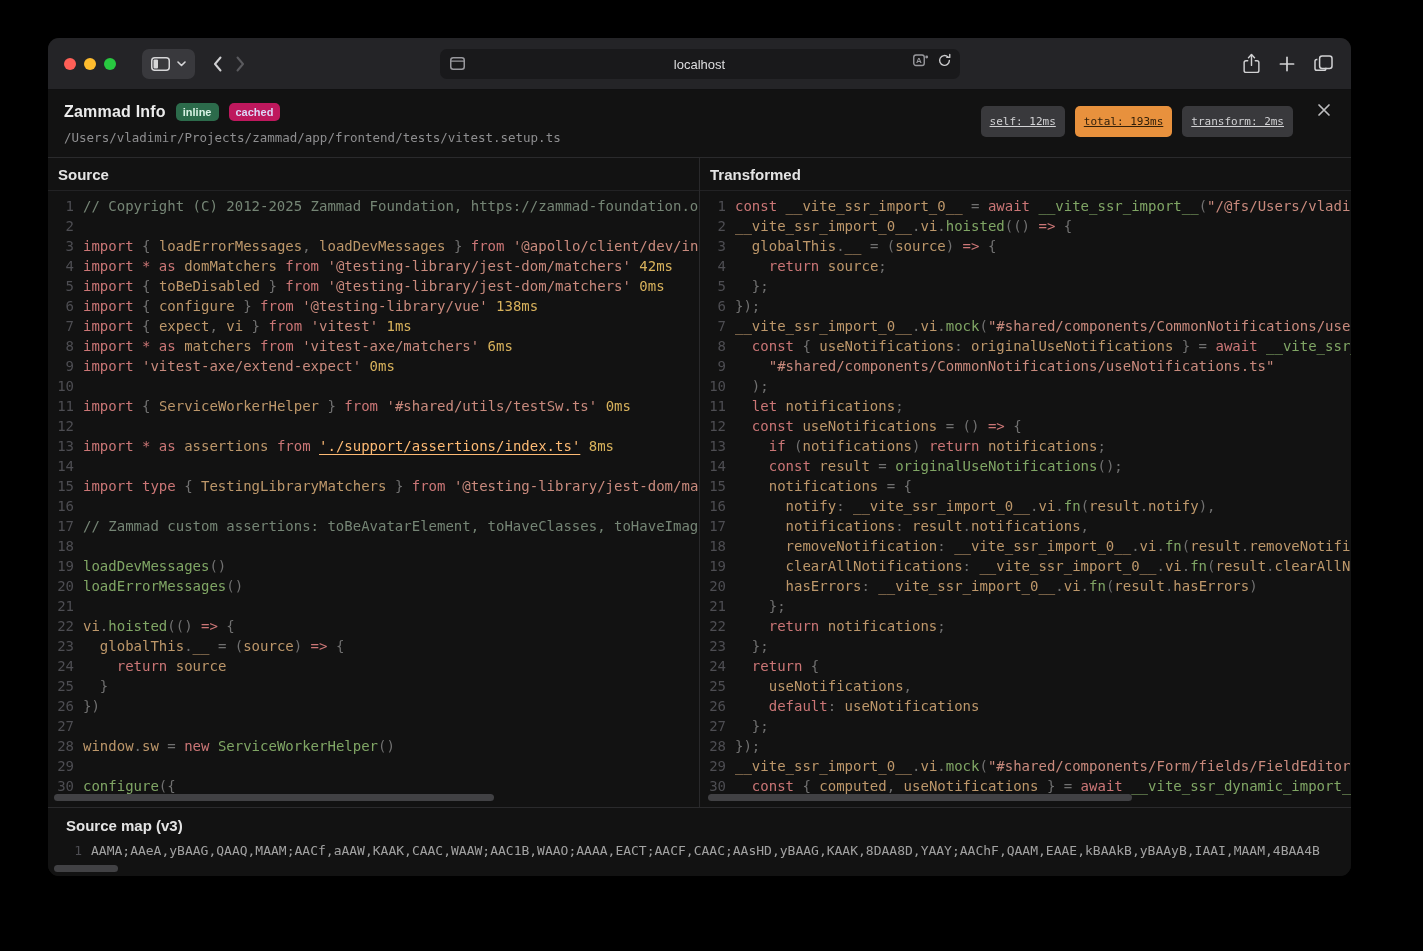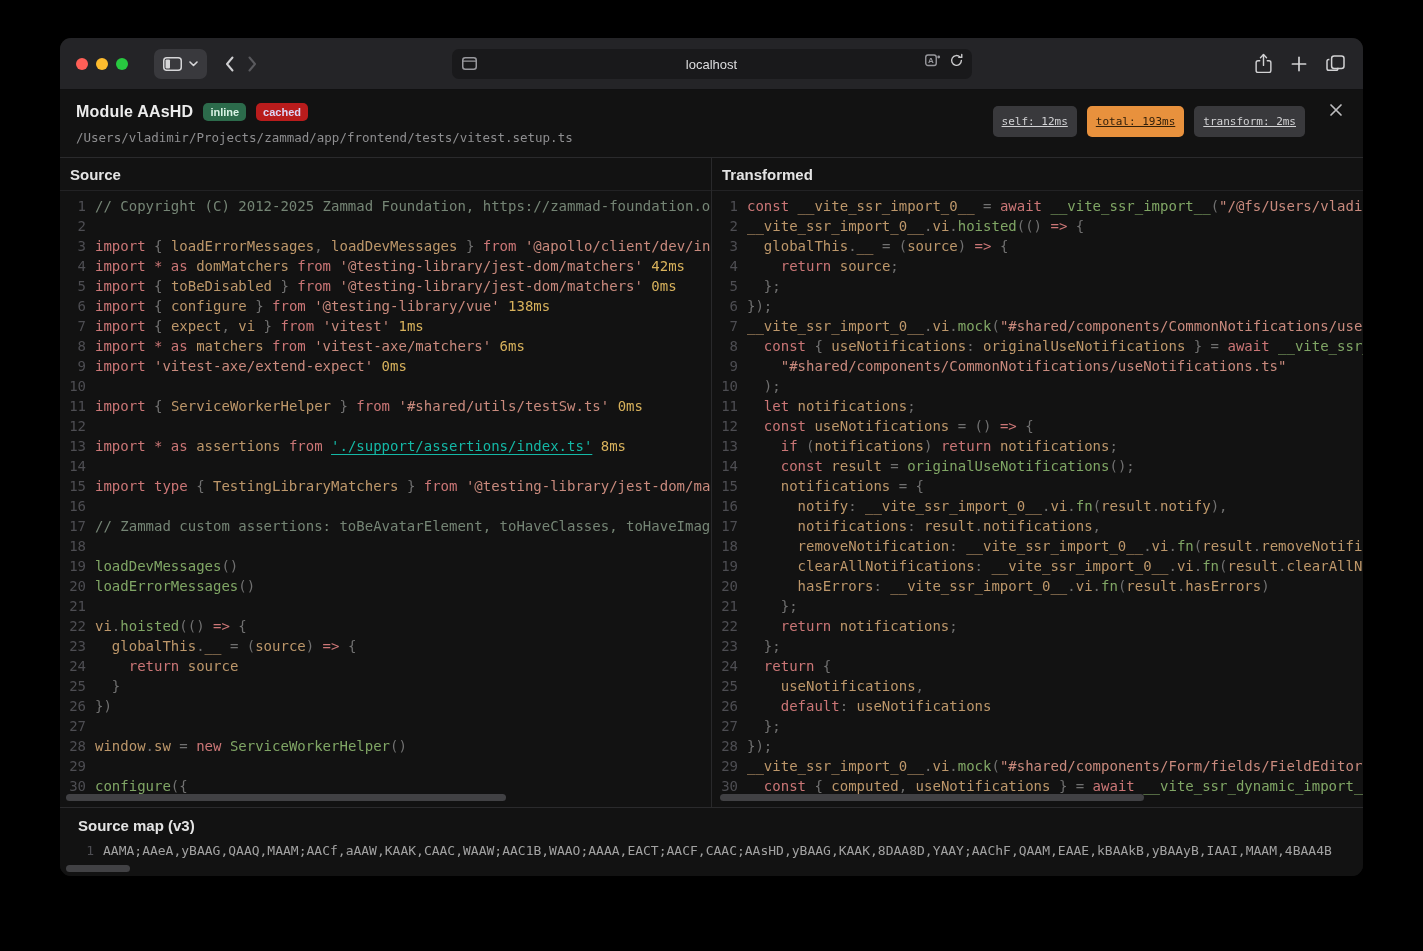--- a/index.html
+++ b/index.html
@@ -1,18 +1,18 @@
 <!DOCTYPE html>
 <html><head>
 <meta charset="utf-8">
 <style>
   * { margin:0; padding:0; box-sizing:border-box; }
   html,body { width:1423px; height:951px; background:#000; overflow:hidden; font-family:"Liberation Sans", sans-serif; }
 
-  .window { position:absolute; left:60px; top:38px; width:1303px; height:838px; background:#121212;
+  .window { position:absolute; left:48px; top:38px; width:1303px; height:838px; background:#121212;
             border-radius:11px; overflow:hidden; display:flex; flex-direction:column;
             box-shadow:0 25px 70px rgba(0,0,0,.7); }
 
   
   .toolbar { flex:none; height:52px; background:#242427; display:flex; align-items:center;
              justify-content:space-between; padding:0 16px; position:relative;
              border-bottom:1px solid rgba(0,0,0,.55); }
   .toolbar-left { display:flex; align-items:center; }
   .tl-group { display:flex; gap:8px; align-items:center; }
   .tl { width:12px; height:12px; border-radius:50%; display:inline-block; }
@@ -29,21 +29,21 @@
   .toolbar-right { display:flex; align-items:center; gap:19px; margin-right:2px; }
   .icon-btn { background:none; border:none; display:flex; align-items:center; cursor:pointer; }
 
   
   .module-header { flex:none; padding:13px 20px 12px 16px; border-bottom:1px solid #2a2a2c;
                    display:flex; justify-content:space-between; background:#121212; }
   .title-row { display:flex; align-items:center; gap:10px; }
   .page-title { font-size:16px; font-weight:700; color:#ececec; letter-spacing:.2px; }
   .badge { font-size:11px; font-weight:700; padding:3px 7px; border-radius:5px; }
   .badge.green  { background:#2c6b4b; color:#d9f3e5; }
-  .badge.purple { background:#b91c1c; color:#dcd7f8; }
+  .badge.purple { background:#be185d; color:#dcd7f8; }
   .file-path { margin-top:9px; font-family:"DejaVu Sans Mono", monospace; font-size:12.5px; color:#8e8e90; }
   .mh-right { display:flex; align-items:flex-start; gap:10px; padding-top:3px; }
   .tbadge { font-family:"DejaVu Sans Mono", monospace; font-size:11px; padding:9px 9px; border-radius:5px; white-space:nowrap;text-decoration:underline; }
   .tbadge.gray   { background:#39393c; color:#d2d2d4; }
   .tbadge.orange { background:#e8913d; color:#33200a; }
   .close-btn { background:none; border:none; margin-left:14px; margin-top:-3px; cursor:pointer; }
 
   
   .panes { flex:1; min-height:0; display:flex; }
   .pane { flex:1; min-width:0; display:flex; flex-direction:column; position:relative; }
@@ -51,21 +51,21 @@
   .pane-title { flex:none; height:33px; display:flex; align-items:center; padding:0 10px;
                 font-size:15px; font-weight:700; color:#e4e4e4; border-bottom:1px solid #222224; }
   .code { flex:1; overflow:hidden; padding-top:5px;
           font-family:"DejaVu Sans Mono", monospace; font-size:14px; line-height:20px; }
   .row { display:flex; white-space:pre; height:20px; }
   .ln { flex:none; width:26px; text-align:right; color:#4d4d52; }
   .cl { flex:1; overflow:hidden; padding-left:9px; color:#dbd7ca; }
   .tk-c{color:#758575}
   .tk-k{color:#cb7676}
   .tk-s{color:#c98a7d}
-  .tk-sl{color:#14b8a6; text-decoration:underline; text-underline-offset:3px; cursor:pointer;margin-top:42px;}
+  .tk-sl{color:#fdba74; text-decoration:underline; text-underline-offset:3px; cursor:pointer;margin-top:42px;}
   .tk-f{color:#80a665}
   .tk-v{color:#bd976a}
   .tk-p{color:#707070}
   .tk-t{color:#d8b25c}
   .tk-w{color:#dbd7ca}
   .tk-m{color:#a2a2a2}
   .hscroll { position:absolute; bottom:6px; height:7px; border-radius:4px; background:#414144; }
   .w-left  { left:6px;  width:440px; }
   .w-right { left:8px;  width:424px; }
 
@@ -152,21 +152,21 @@
           <rect x="5.6" y="1" width="12.4" height="12.4" rx="2.5" fill="none" stroke="#d2d2d4" stroke-width="1.5"></rect>
           <path d="M3.4 4.4h-.6C1.7 4.4 1 5.1 1 6.2v7.2c0 1.1.7 1.8 1.8 1.8h7.3c1.1 0 1.8-.7 1.8-1.8v-.6" fill="none" stroke="#d2d2d4" stroke-width="1.5"></path>
         </svg>
       </button>
     </div>
   </div>
 
   <div class="module-header">
     <div class="mh-left">
       <div class="title-row">
-        <span class="page-title">Module AAsHD</span>
+        <span class="page-title">Zammad Info</span>
         <span class="badge green">inline</span>
         <span class="badge purple">cached</span>
       </div>
       <div class="file-path">/Users/vladimir/Projects/zammad/app/frontend/tests/vitest.setup.ts</div>
     </div>
     <div class="mh-right">
       <span class="tbadge gray">self: 12ms</span>
       <span class="tbadge orange">total: 193ms</span>
       <span class="tbadge gray">transform: 2ms</span>
       <button class="close-btn">

